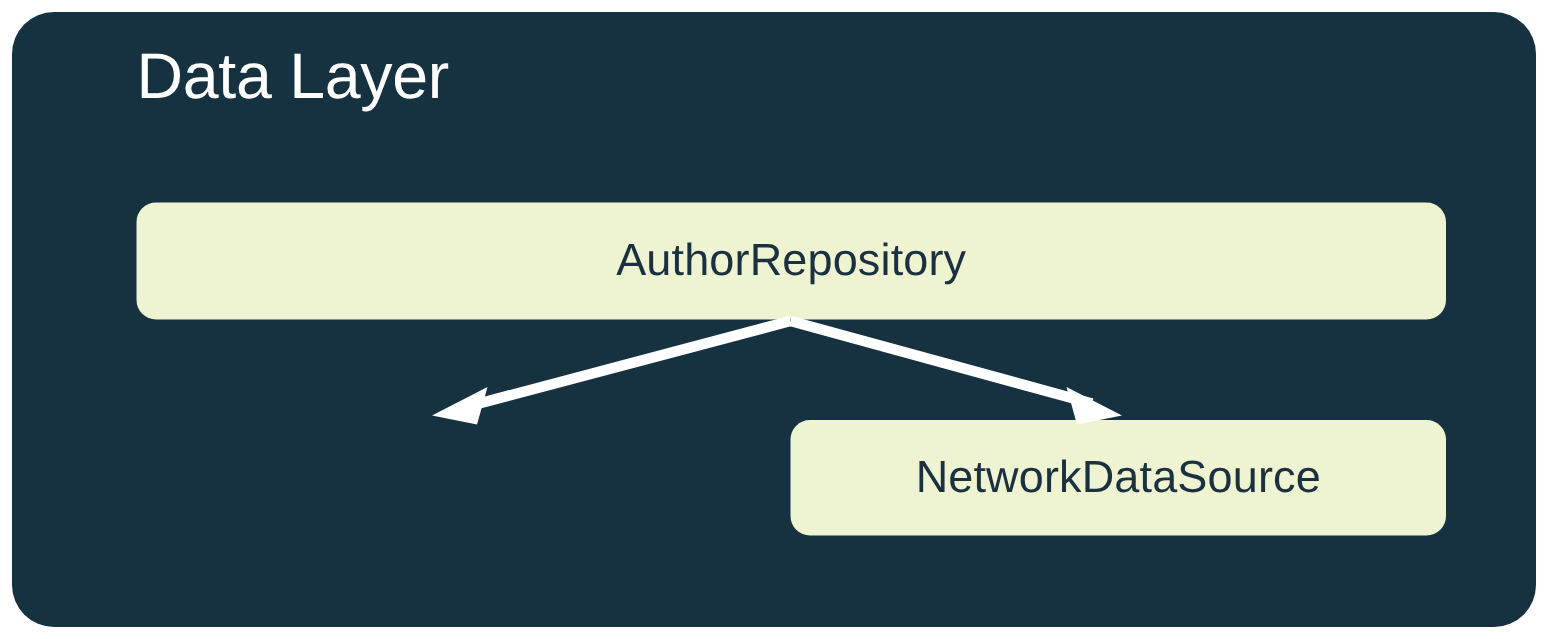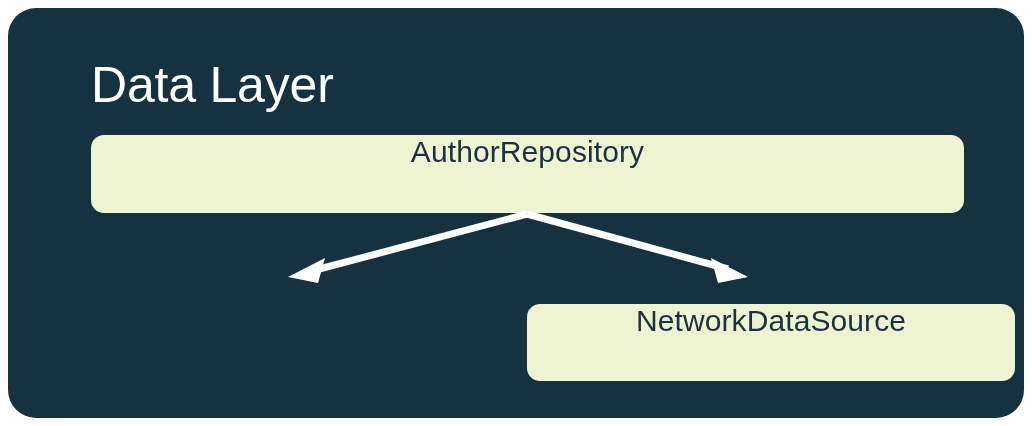--- a/index.html
+++ b/index.html
@@ -31,38 +31,38 @@
     height: 410px;
     background: #16313f;
     border-radius: 28px;
     box-sizing: border-box;
   }
 
   
   .layer-title {
     position: absolute;
     left: 91px;
-    top: 56px;
+    top: 22px;
     width: 600px;
     height: 58px;
     color: #ffffff;
-    font-size: 50px;
+    font-size: 43px;
     font-weight: 300;
     letter-spacing: -0.2px;
     line-height: 58px;
     white-space: nowrap;
   }
 
   
   .node {
     position: absolute;
     background: #eef3d2;
     border-radius: 13px;
     display: flex;
-    align-items: flex-start;
+    align-items: center;
     justify-content: center;
     box-sizing: border-box;
   }
   .node-label {
     color: #1b3140;
     font-size: 30px;
     font-weight: 400;
     letter-spacing: 0.1px;
     line-height: 34px;
     white-space: nowrap;
@@ -76,23 +76,22 @@
   }
   #node-local {
     left: 91px;
     top: 280px;
     width: 381px;
     height: 77px;
   }
   #node-network {
     left: 527px;
     top: 280px;
-    width: 488px;
+    width: 437px;
     height: 77px;
-    margin-top: 24px;
   }
 
   
   .connectors {
     position: absolute;
     left: 0;
     top: 0;
     width: 1032px;
     height: 426px;
     pointer-events: none;

